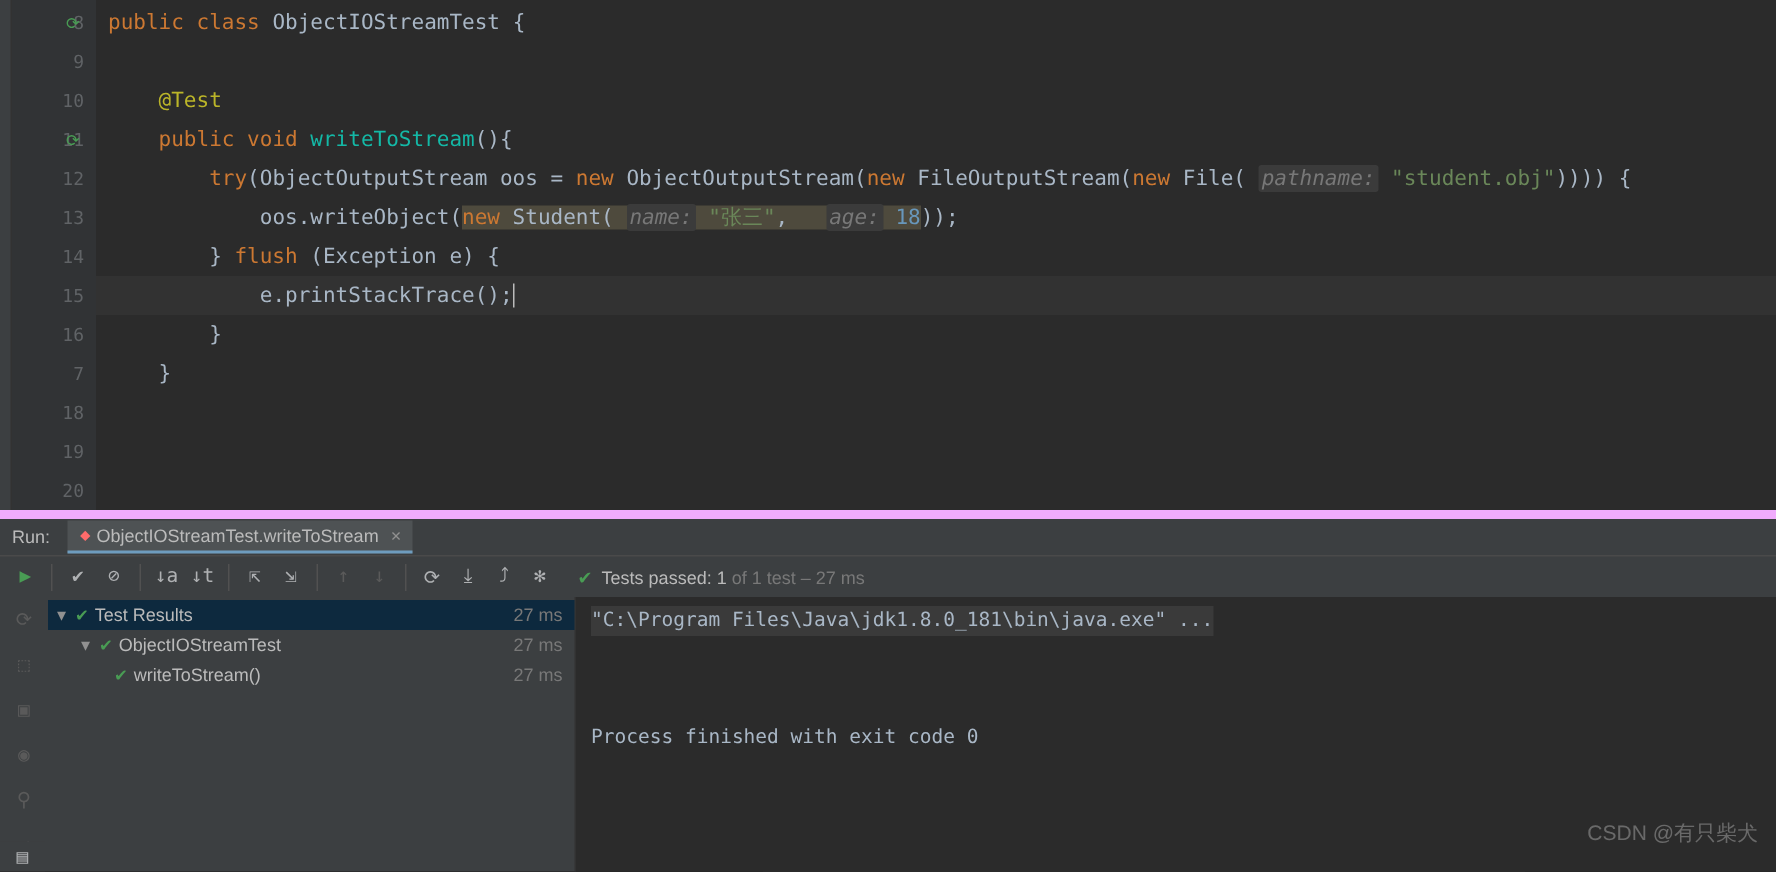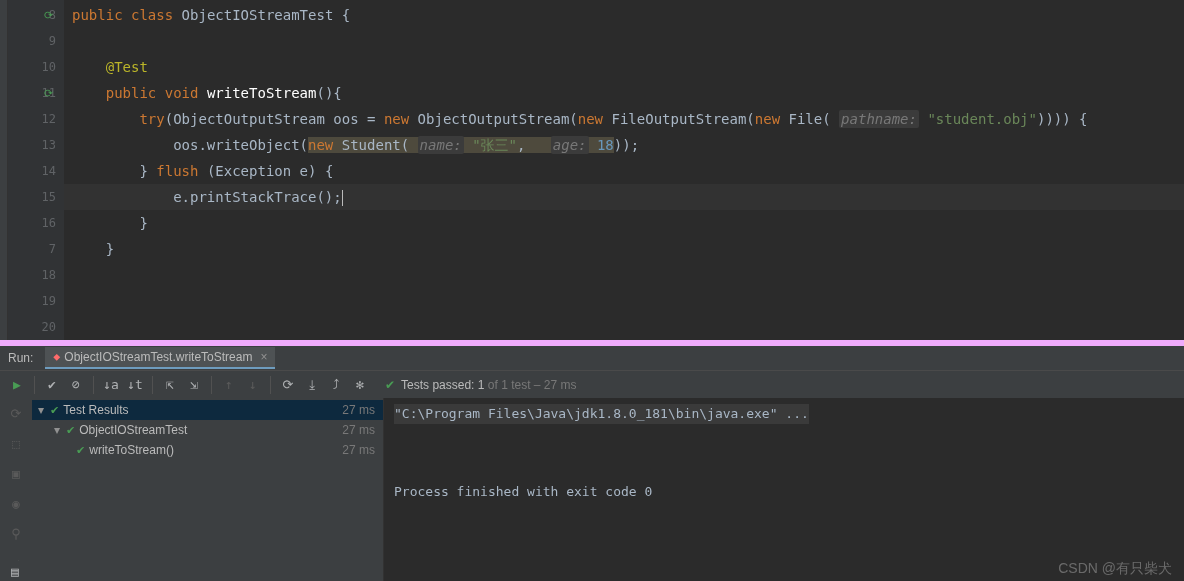--- a/index.html
+++ b/index.html
@@ -56,21 +56,21 @@
 }
 .code-line {
   height: 26px;
   line-height: 26px;
   padding-left: 8px;
   white-space: pre;
 }
 .code-line.current { background: #323232; }
 .kw { color: #cc7832; }
 .annotation { color: #bbb529; }
-.method { color: #ffffff; }
+.method { color: #14b8a6; }
 .str { color: #6a8759; }
 .num { color: #6897bb; }
 .ident { color: #a9b7c6; }
 .param-hint { color: #787878; background: #3b3b3b; padding: 1px 2px; border-radius: 2px; font-style: italic; text-align: right; }
 .highlighted-bg { background: #4e4a3d; }
 .cursor {
   display: inline-block;
   width: 1px;
   height: 16px;
   background: #bbbbbb;
@@ -200,21 +200,21 @@
   padding: 6px 10px;
   font-family: 'Consolas', monospace;
   font-size: 13px;
   color: #a9b7c6;
   line-height: 1.5;
 }
 .console-line.dark { background: #3a3a3a; display: inline-block; }
 .watermark {
   position: absolute;
   right: 12px;
-  bottom: 3px;
+  bottom: 16px;
   color: rgba(200,200,200,0.4);
   font-family: Arial, sans-serif;
   font-size: 14px;
 }
 .bottom-bar {
   position: absolute;
   bottom: 0;
   left: 0;
   height: 20px;
   width: 30px;

